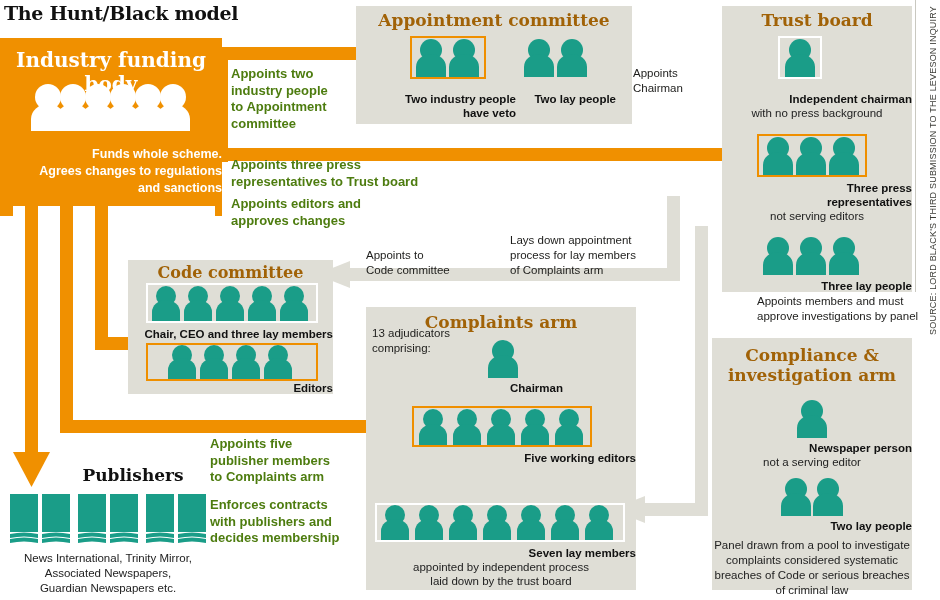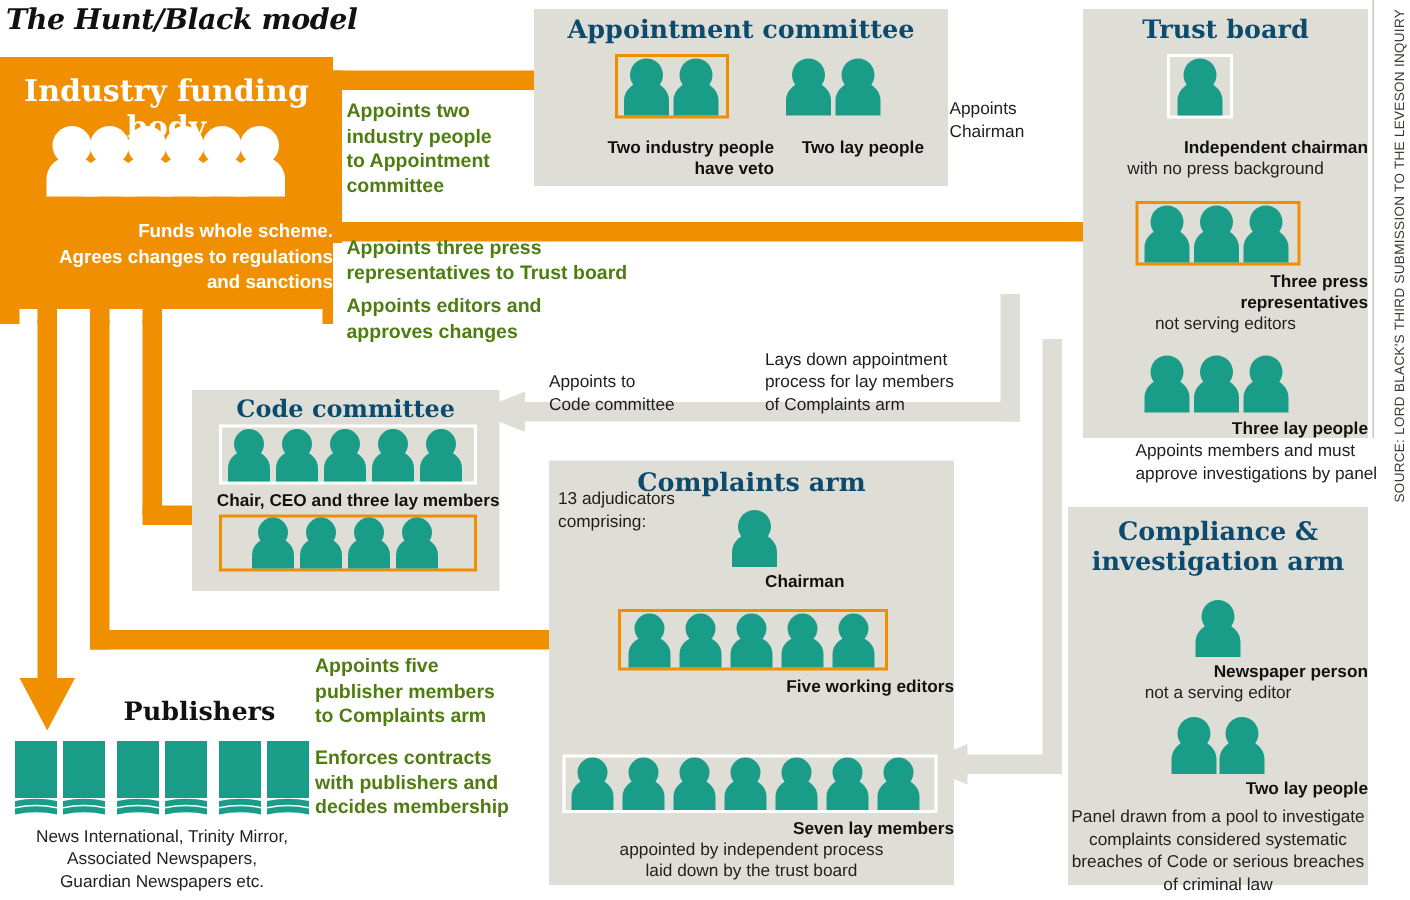--- a/index.html
+++ b/index.html
@@ -13,28 +13,28 @@
   #root{position:relative;width:940px;height:600px;}
 
   
   .abs{position:absolute;box-sizing:border-box;}
 
   
   .title{
     font-family:"DejaVu Serif","Liberation Serif",serif;
     font-weight:bold;font-size:19px;color:#111;
     letter-spacing:-0.3px;
-    left:4px;top:2px;font-style:italic;
+    left:4px;top:2px;
   }
 
   
   .panel{background:#dfded6;}
   .panel-title{
     font-family:"DejaVu Serif","Liberation Serif",serif;
-    font-weight:bold;color:#0c4a6e;text-align:center;width:100%;
+    font-weight:bold;color:#a16207;text-align:center;width:100%;
   }
 
   
   .orange-box{background:#f09000;}
   .orange-box .hd{
     font-family:"DejaVu Serif","Liberation Serif",serif;
     font-weight:bold;font-size:20px;color:#ffffff;text-align:center;width:100%;
   }
   .orange-box .bd{
     font-size:12.5px;font-weight:bold;color:#ffffff;text-align:right;
@@ -297,20 +297,21 @@
           <path d="M4 34 v-9 a14 12 0 0 1 28 0 v9 z"></path>
         <circle cx="50" cy="10" r="10"></circle>
           <path d="M36 34 v-9 a14 12 0 0 1 28 0 v9 z"></path>
         <circle cx="82" cy="10" r="10"></circle>
           <path d="M68 34 v-9 a14 12 0 0 1 28 0 v9 z"></path>
         <circle cx="114" cy="10" r="10"></circle>
           <path d="M100 34 v-9 a14 12 0 0 1 28 0 v9 z"></path>
       </g>
     </svg>
   </div>
+  <div class="abs lbl-bold" style="left:128px;top:381px;width:205px;">Editors</div>
 
   <div class="abs panel" style="left:366px;top:307px;width:270px;height:283px;">
     <div class="panel-title" style="font-size:17px;margin-top:5px;">Complaints arm</div>
   </div>
   <div class="abs anno-gray" style="left:372px;top:326px;width:110px;white-space:pre-line;">13 adjudicators
 comprising:</div>
 
   <div class="abs" style="left:483px;top:340px;width:40px;height:38px;">
     <svg width="40" height="38" viewBox="0 0 40 38">
       <g fill="#1a9d88">

